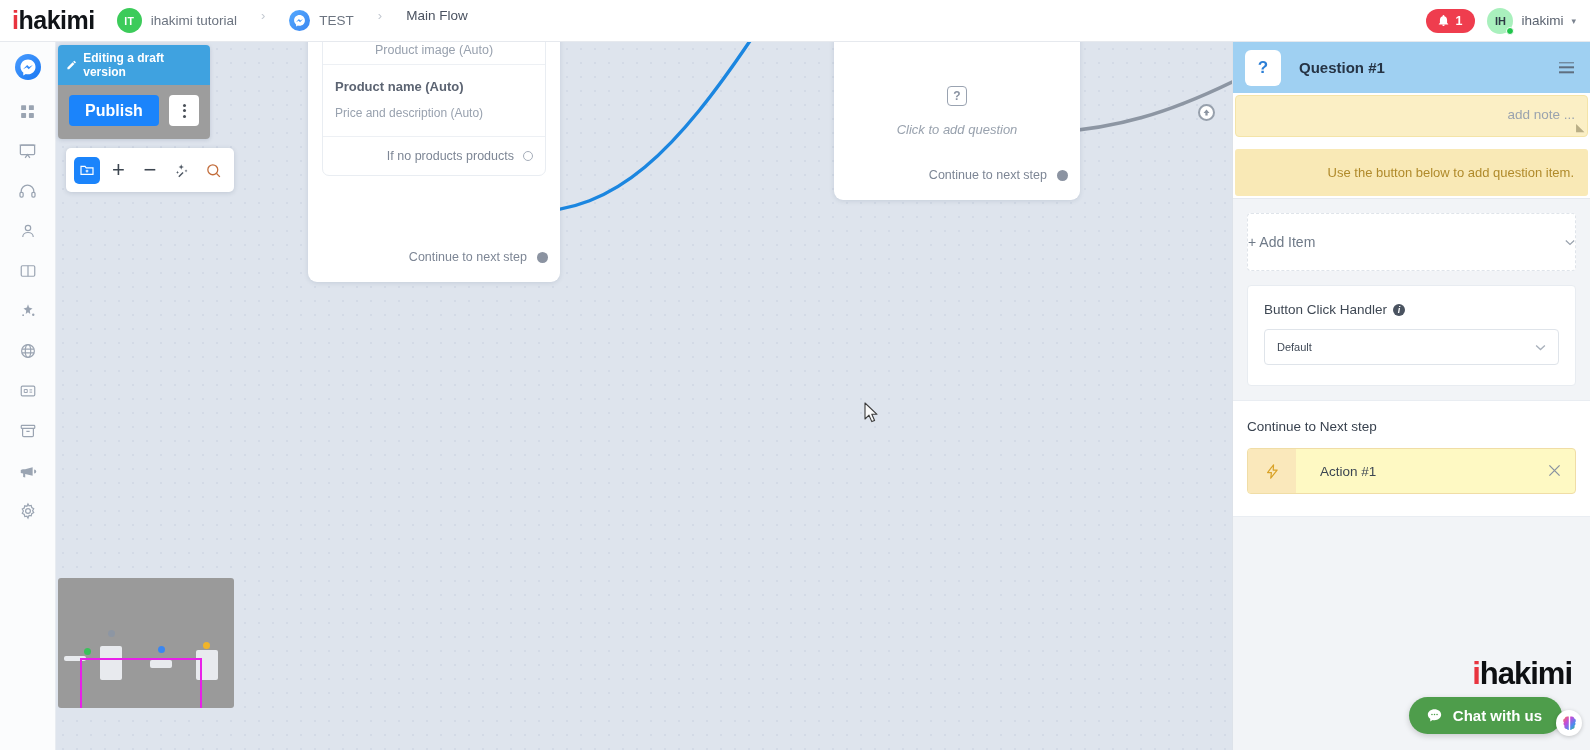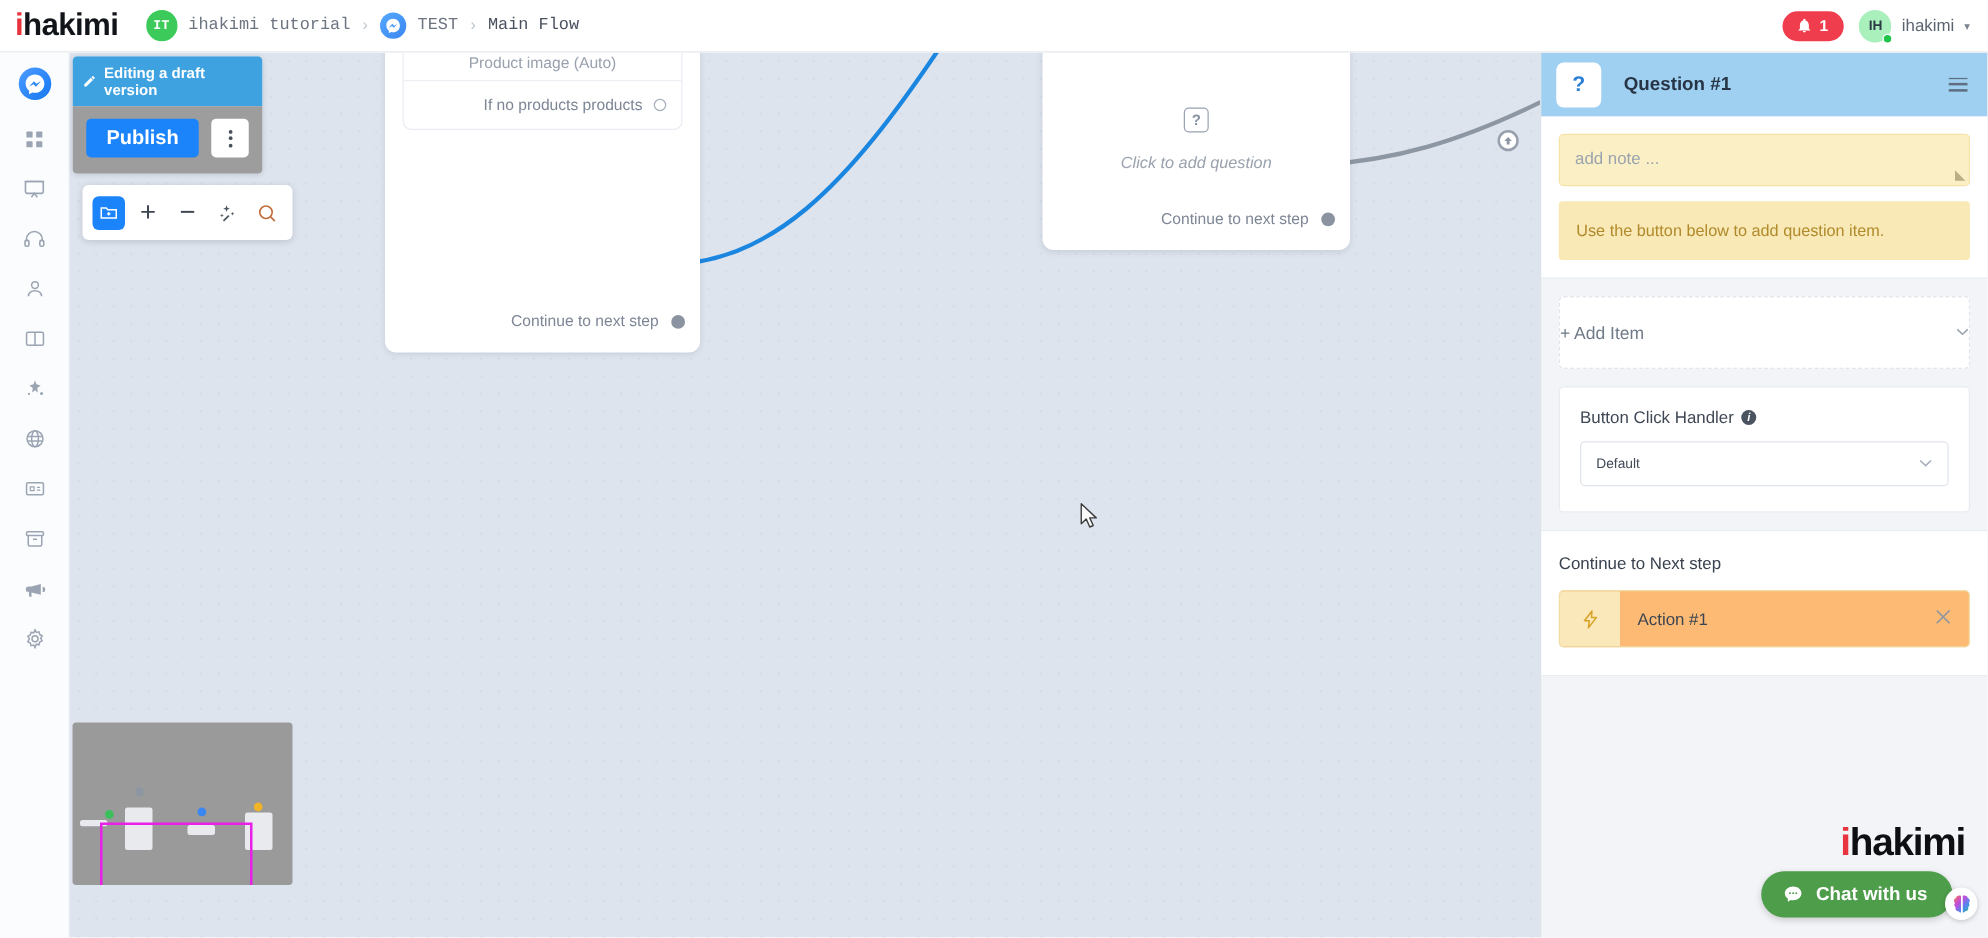--- a/index.html
+++ b/index.html
@@ -15,21 +15,21 @@
   .topbar {
     position: absolute; left: 0; top: 0; width: 1590px; height: 42px;
     background: #ffffff; border-bottom: 1px solid #e6e9ee;
     display: flex; align-items: center; z-index: 40;
   }
   .brand {
     display: flex; align-items: baseline; margin-left: 12px; margin-right: 22px;
     font-size: 25px; font-weight: 700; letter-spacing: -0.5px; color: #111418;
   }
   .brand .dot-i { color: #e8343f; }
-  .crumbs { display: flex; align-items: center; gap: 6px; font-family: Liberation Mono, monospace; }
+  .crumbs { display: flex; gap: 22px; }
   .crumb { display: flex; align-items: center; gap: 9px; }
   .crumb-label { font-size: 13.5px; color: #6c7480; font-weight: 400; }
   .crumb-label.active { color: #4a5260; }
   .sep { color: #c2c8d0; font-size: 13px; margin: 0 2px; }
   .avatar-it {
     width: 25px; height: 25px; border-radius: 50%; background: #3ccb5a;
     color: #fff; font-size: 10.5px; font-weight: 700;
     display: flex; align-items: center; justify-content: center; letter-spacing: .2px;
   }
   .msg-circle {
@@ -207,21 +207,21 @@
     color: #2c7fd6; font-size: 17px; font-weight: 600;
   }
   .rp-title { margin-left: 18px; font-size: 15px; color: #263445; font-weight: 600; }
   .rp-burger {
     position: absolute; right: 16px; top: 50%; transform: translateY(-50%);
     display: flex; flex-direction: column; gap: 3px;
   }
   .rp-burger i { display: block; width: 15px; height: 1.8px; background: #5f6f80; }
 
   .rp-scroll { flex: 1; overflow: hidden; }
-  .rp-card { background: #fff; border-bottom: 1px solid #e5e9ef; padding: 14px; }
+  .rp-card { background: #fff; border-bottom: 1px solid #e5e9ef; padding: 2px; text-align: right; }
 
   .note-box {
     background: #fbefc5; border: 1px solid #f4e4a8; border-radius: 4px;
     height: 42px; position: relative; padding: 11px 12px;
     font-size: 13.5px; color: #9aa3ae;
   }
   .note-resize {
     position: absolute; right: 3px; bottom: 2px; font-size: 11px; color: #b9ae86;
     transform: scaleX(-1);
   }
@@ -254,21 +254,21 @@
     display: flex; align-items: center; padding: 0 12px;
     font-size: 11px; color: #404a57; position: relative;
   }
   .select-caret { position: absolute; right: 12px; color: #a8b0bb; font-size: 11px; }
 
   .cns-card { margin-top: 14px; background: #fff; padding: 18px 14px 22px 14px;
               border-top: 1px solid #e9edf2; border-bottom: 1px solid #e9edf2; }
   .cns-title { font-size: 13.5px; color: #39424f; margin-bottom: 14px; }
   .action-row {
     display: flex; align-items: center; height: 46px;
-    border: 1px solid #f0dda6; border-radius: 4px; overflow: hidden; background: #fdba74;
+    border: 1px solid #f0dda6; border-radius: 4px; overflow: hidden; background: #fef9c3; gap: 10px;
   }
   .action-icon {
     width: 48px; height: 100%; background: #fae8bb; color: #d9a227;
     display: flex; align-items: center; justify-content: center; font-size: 17px;
   }
   .action-name { flex: 1; padding-left: 14px; font-size: 13.5px; color: #3c4653; }
   .action-x { padding-right: 14px; font-size: 15px; color: #8b94a1; }
 
   
   .hk-logo {
@@ -429,20 +429,24 @@
     <svg class="edges">
 
       <path d="M 472 170 C 560 170, 620 110, 700 -10" stroke="#1b86e0" stroke-width="3.4" fill="none" stroke-linecap="round"></path>
 
       <path d="M 1000 90 C 1060 86, 1110 72, 1176 40" stroke="#8d96a3" stroke-width="3.4" fill="none" stroke-linecap="round"></path>
     </svg>
 
     <div class="node node-product">
       <div class="prod-inner">
         <div class="prod-img-row">Product image (Auto)</div>
+        <div class="prod-body">
+          <div class="prod-name">Product name (Auto)</div>
+          <div class="prod-desc">Price and description (Auto)</div>
+        </div>
         <div class="prod-nomatch">
           <span>If no products products</span>
           <span class="port-hollow"></span>
         </div>
       </div>
       <div class="node-footer">
         <span>Continue to next step</span>
         <span class="port-solid"></span>
       </div>
     </div>

